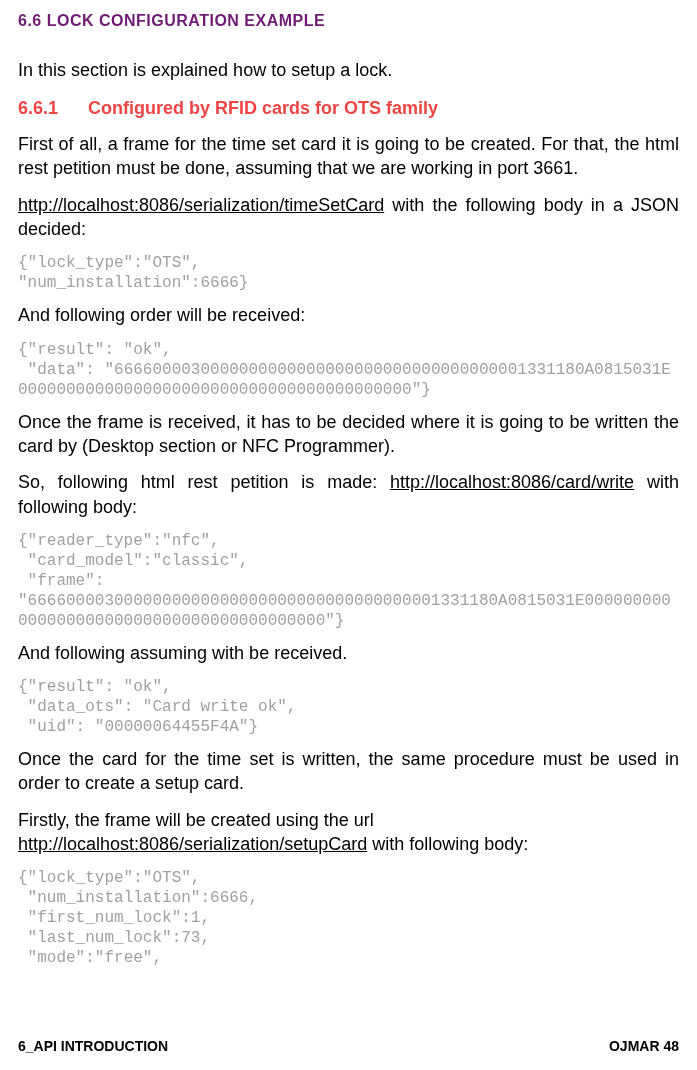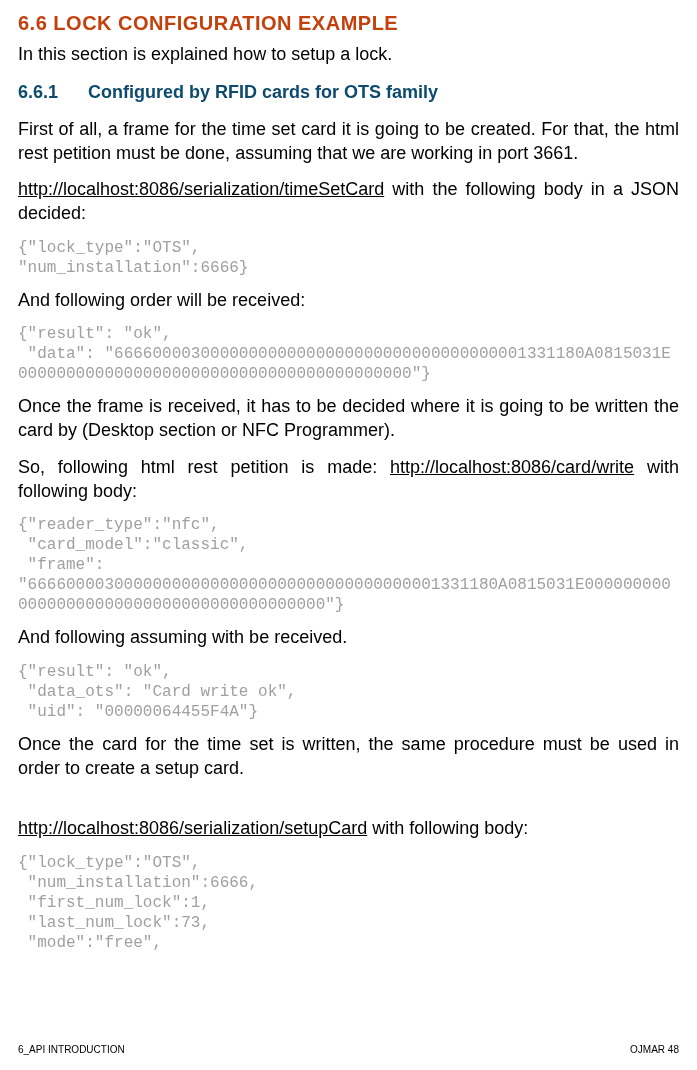--- a/index.html
+++ b/index.html
@@ -8,29 +8,29 @@
       height: 1070px;
       background: #fff;
       font-family: Arial, Helvetica, sans-serif;
       font-size: 15px;
       color: #000;
       padding: 10px 18px 0 18px;
       position: relative;
       line-height: 1.35;
     }
     .h1 {
-      color: #c2410c;
-      font-size: 20px;
+      color: #701a75;
+      font-size: 16px;
       font-weight: 600;
       letter-spacing: 0.5px;
-      margin-bottom: 5px;
+      margin-bottom: 26px;
       font-family: "Segoe UI", Arial, sans-serif;
     }
     .h2 {
-      color: #0c4a6e;
+      color: #ef4444;
       font-size: 18px;
       font-weight: 600;
       margin: 14px 0 12px 0;
       font-family: "Segoe UI", Arial, sans-serif;
     }
     .h2-num {
       display: inline-block;
       width: 70px;
     }
     .para {
@@ -48,22 +48,22 @@
       margin-bottom: 10px;
       line-height: 1.25;
     }
     .footer {
       position: absolute;
       bottom: 14px;
       left: 18px;
       right: 18px;
       display: flex;
       justify-content: space-between;
-      font-weight: 400;
-      font-size: 10px;
+      font-weight: 700;
+      font-size: 14px;
     }
   </style>
 </head>
 <body>
 
 <div class="h1">6.6    LOCK CONFIGURATION EXAMPLE</div>
 
 <div class="para">In this section is explained how to setup a lock.</div>
 
 <div class="h2">
@@ -97,21 +97,21 @@
 
 <div class="para">And following assuming with be received.</div>
 
 <div class="code">{"result": "ok",
  "data_ots": "Card write ok",
  "uid": "00000064455F4A"}</div>
 
 <div class="para">Once the card for the time set is written, the same procedure must be used in order to create a setup card.</div>
 
 <div class="para" style="text-align:left;">
-  <br>
+  <span>Firstly, the frame will be created using the url</span><br>
   <span class="u">http://localhost:8086/serialization/setupCard</span><span> with following body:</span>
 </div>
 
 <div class="code">{"lock_type":"OTS",
  "num_installation":6666,
  "first_num_lock":1,
  "last_num_lock":73,
  "mode":"free",</div>
 
 <div class="footer">

